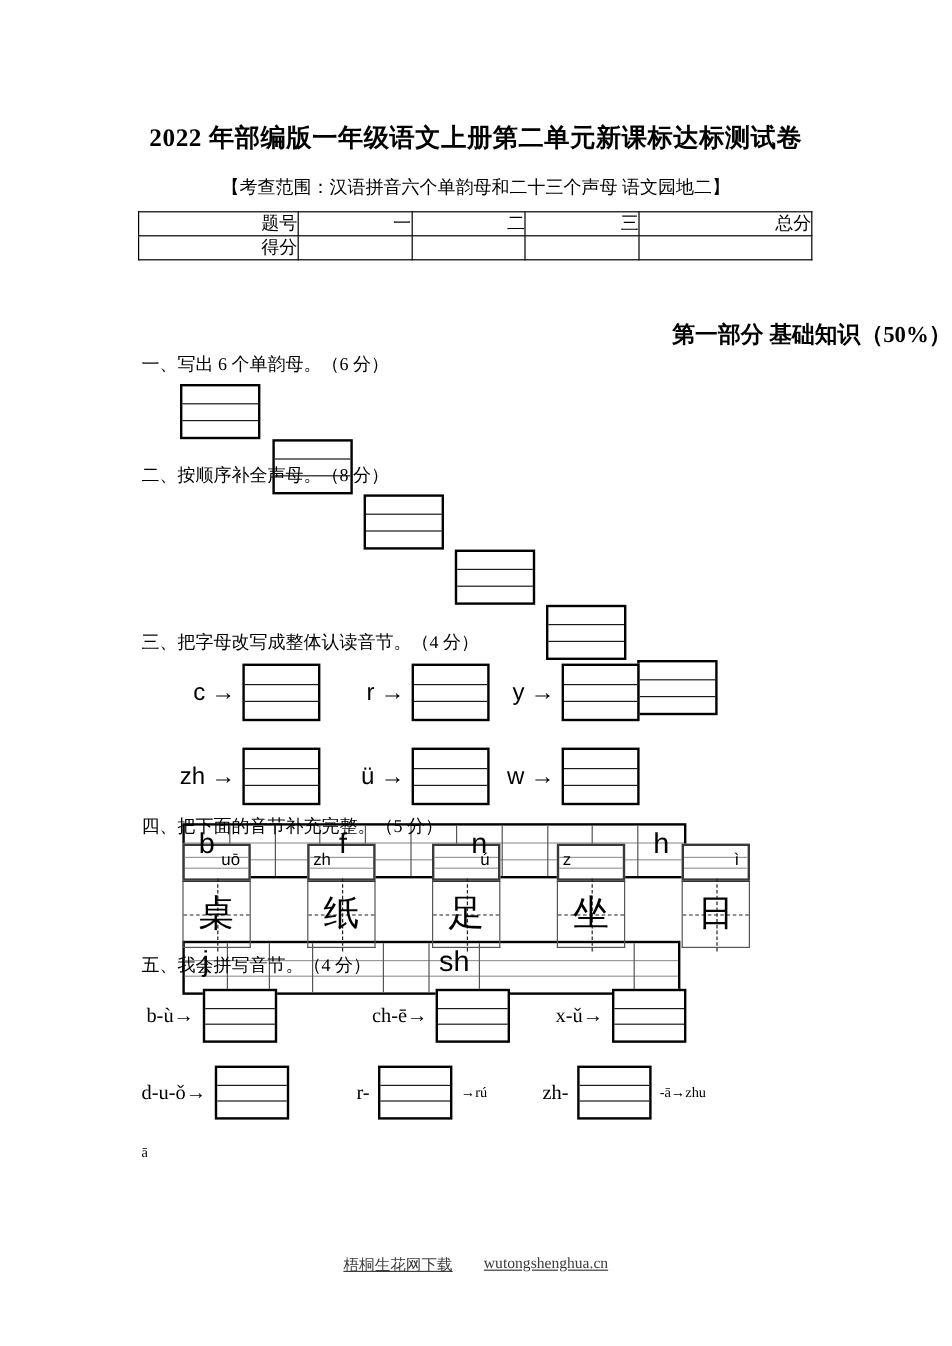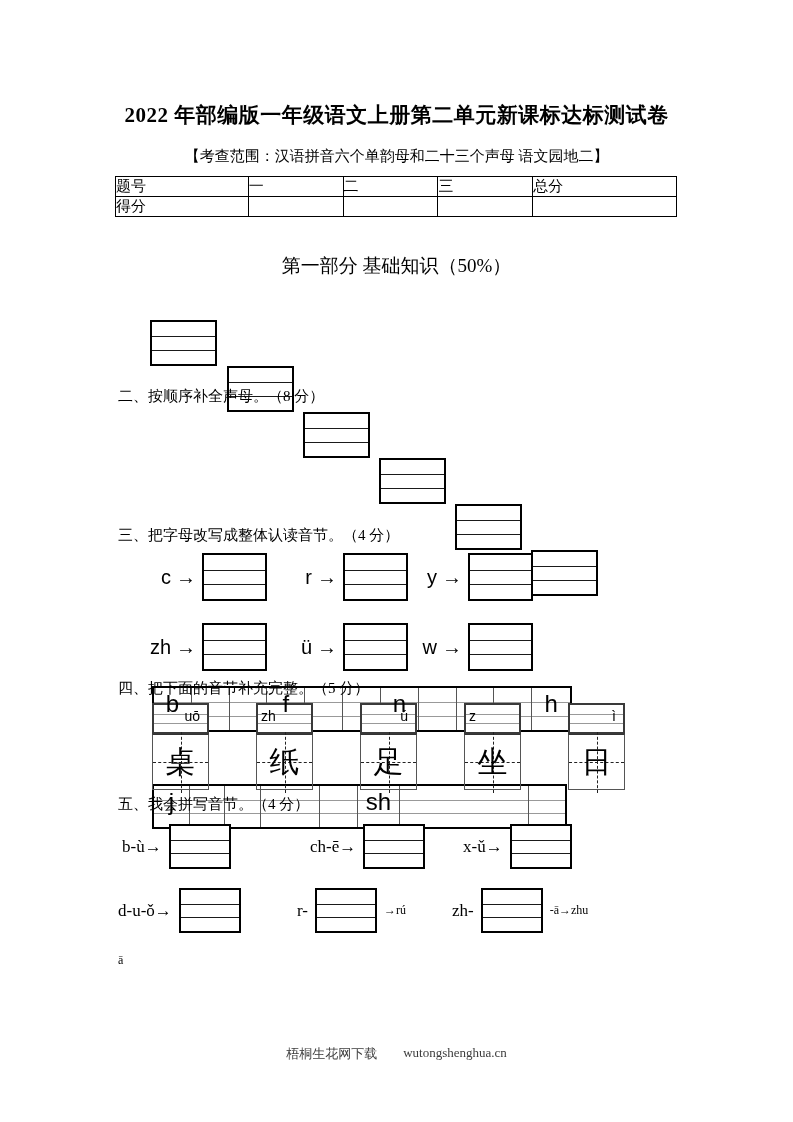--- a/index.html
+++ b/index.html
@@ -9,26 +9,26 @@
     font-family:"Liberation Serif","DejaVu Serif",serif; color:#000; overflow:hidden;
   }
   .abs { position:absolute; }
 
   .doc-title { top:101px; left:0; width:100%; text-align:center;
     font-size:21px; font-weight:bold; letter-spacing:0.5px; }
   .scope-note { top:147px; left:0; width:100%; text-align:center; font-size:15px; }
 
   
   .score-table { top:176px; left:115px; width:562px; border-collapse:collapse; }
-  .score-table td { border:1px solid #000; height:20px; text-align:left;
+  .score-table td { border:1px solid #000; height:20px; text-align:right;
     font-size:15px; vertical-align:middle; }
   .c-label { width:133px; } .c-q { width:95px; } .c-total { width:144px; }
 
-  .part-heading { top:253px; left:0; width:100%; text-align:center;
-    font-size:19px; font-weight:normal; }
+  .part-heading { top:266px; left:0; width:100%; text-align:right;
+    font-size:19px; font-weight:bold; }
 
   .prompt { left:118px; font-size:15px; white-space:pre; }
 
   
   .fourline { position:relative; border:2px solid #000; background:#fff; }
   .fourline .ln { position:absolute; left:0; right:0; border-top:1px solid #1a1a1a; }
   .ln.l1 { top:33%; } .ln.l2 { top:66%; }
 
   .q1-box { width:67px; height:46px; }
 
@@ -68,21 +68,21 @@
     border-top:1px dashed #222; }
   .char-box .hanzi { font-size:30px; line-height:30px; z-index:2;
     font-family:"Liberation Serif","DejaVu Serif",serif; }
 
   
   .q5-item { display:flex; align-items:center; gap:7px; font-size:17px; }
   .q5-box { width:62px; height:45px; }
   .q5-tail { font-size:12px; }
 
   .footer { top:1045px; left:0; width:100%; display:flex; justify-content:center;
-    gap:26px; font-size:13px; color:#3c3c3c; }
+    gap:26px; font-size:13px; color:#3c3c3c;text-decoration:underline; }
 </style>
 </head>
 <body>
 
 <div class="page">
 
   <div class="abs doc-title">2022 年部编版一年级语文上册第二单元新课标达标测试卷</div>
   <div class="abs scope-note">【考查范围：汉语拼音六个单韵母和二十三个声母 语文园地二】</div>
 
   <table class="abs score-table">
@@ -99,20 +99,21 @@
       <td></td>
       <td></td>
       <td></td>
       <td></td>
     </tr>
   </tbody>
     </table>
 
   <div class="abs part-heading">第一部分 基础知识（50%）</div>
 
+  <div class="abs prompt" style="top:294px;">一、写出 6 个单韵母。（6 分）</div>
   <div class="abs fourline q1-box" style="top:320px;left:150px;">
       <i class="ln l1"></i>
       <i class="ln l2"></i>
     </div>
   <div class="abs fourline q1-box" style="top:320px;left:227px;">
       <i class="ln l1"></i>
       <i class="ln l2"></i>
     </div>
   <div class="abs fourline q1-box" style="top:320px;left:303px;">
       <i class="ln l1"></i>

